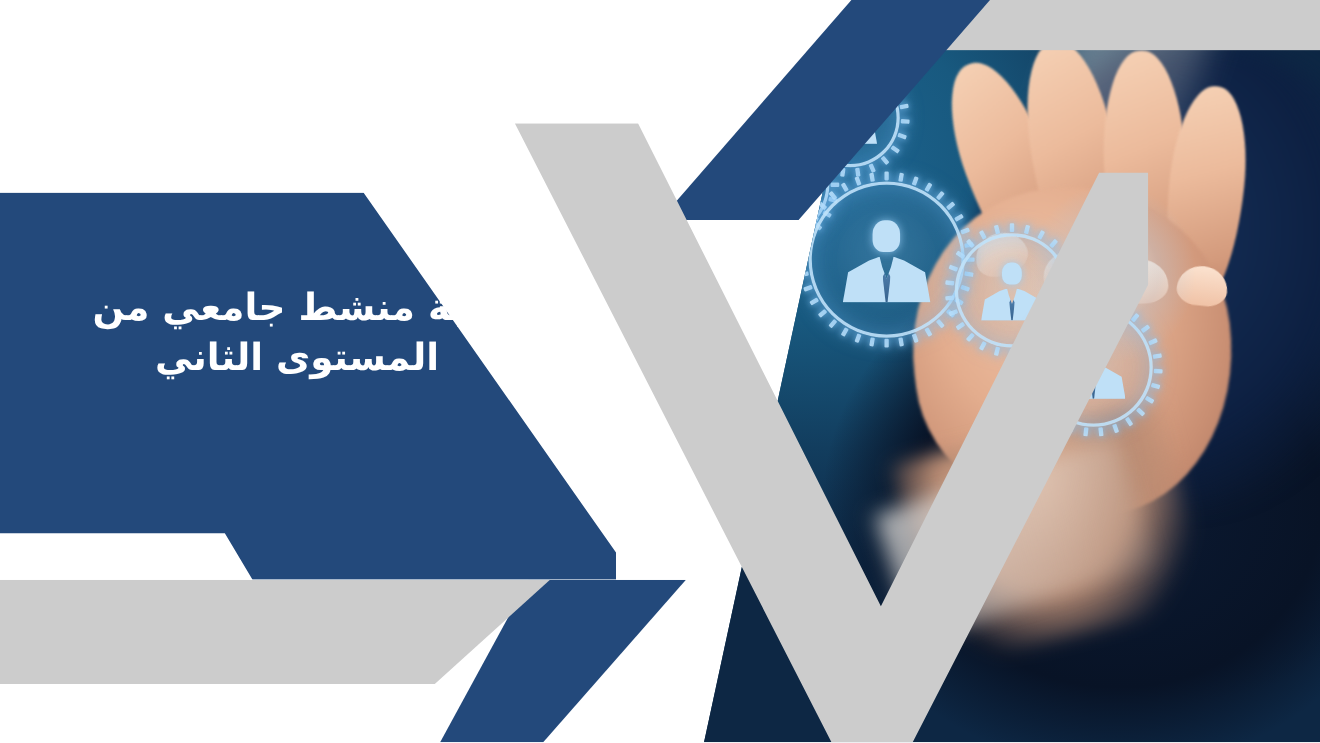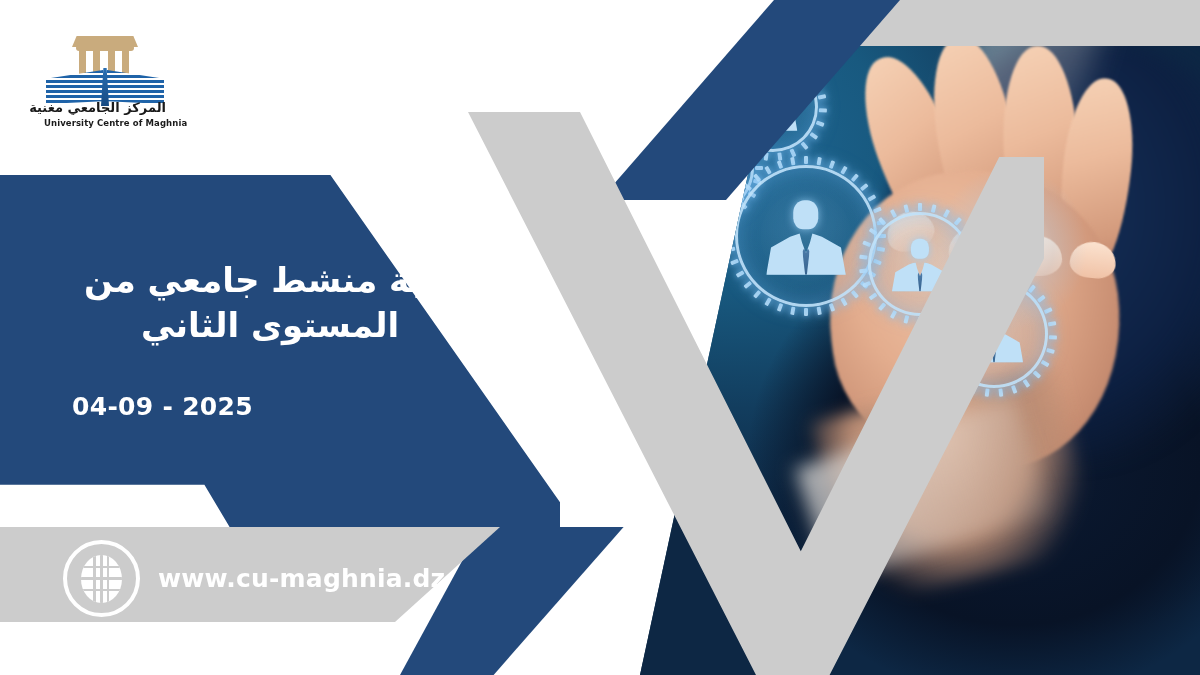--- a/index.html
+++ b/index.html
@@ -478,53 +478,19 @@
     <div class="bolt"></div>
   </div>
 
   <div class="shape top-grey"></div>
   <div class="shape navy-diag"></div>
   <div class="shape grey-chevron"></div>
   <div class="shape navy-panel"></div>
   <div class="shape navy-wedge"></div>
   <div class="shape grey-footer"></div>
 
-  <div class="logo">
-    <div class="temple">
-      <div class="roof"></div>
-      <div class="arch"></div>
-      <div class="col c1"></div>
-      <div class="col c2"></div>
-      <div class="col c3"></div>
-      <div class="col c4"></div>
-    </div>
-    <div class="book">
-      <div class="page pl"></div>
-      <div class="page pr"></div>
-      <div class="spine"></div>
-    </div>
-    <div class="logo-ar">المركز الجامعي مغنية</div>
-    <div class="logo-en">University Centre of Maghnia</div>
-  </div>
 
 
   <div class="headline">رتبة منشط جامعي من المستوى الثاني</div>
 
-  <div class="event-date">04-09 - 2025</div>
-
-  <div class="site-row">
-    <div class="globe-wrap">
-      <div class="globe">
-        <div class="gl-body"></div>
-        <div class="gl-lines">
-          <i class="v1"></i>
-            <i class="v2"></i>
-            <i class="v3"></i>
-          <i class="h1"></i>
-            <i class="h2"></i>
-            <i class="h3"></i>
-        </div>
-      </div>
-    </div>
-    <div class="site-url">www.cu-maghnia.dz</div>
-  </div>
+
 
 </div>
 
 </body></html>

